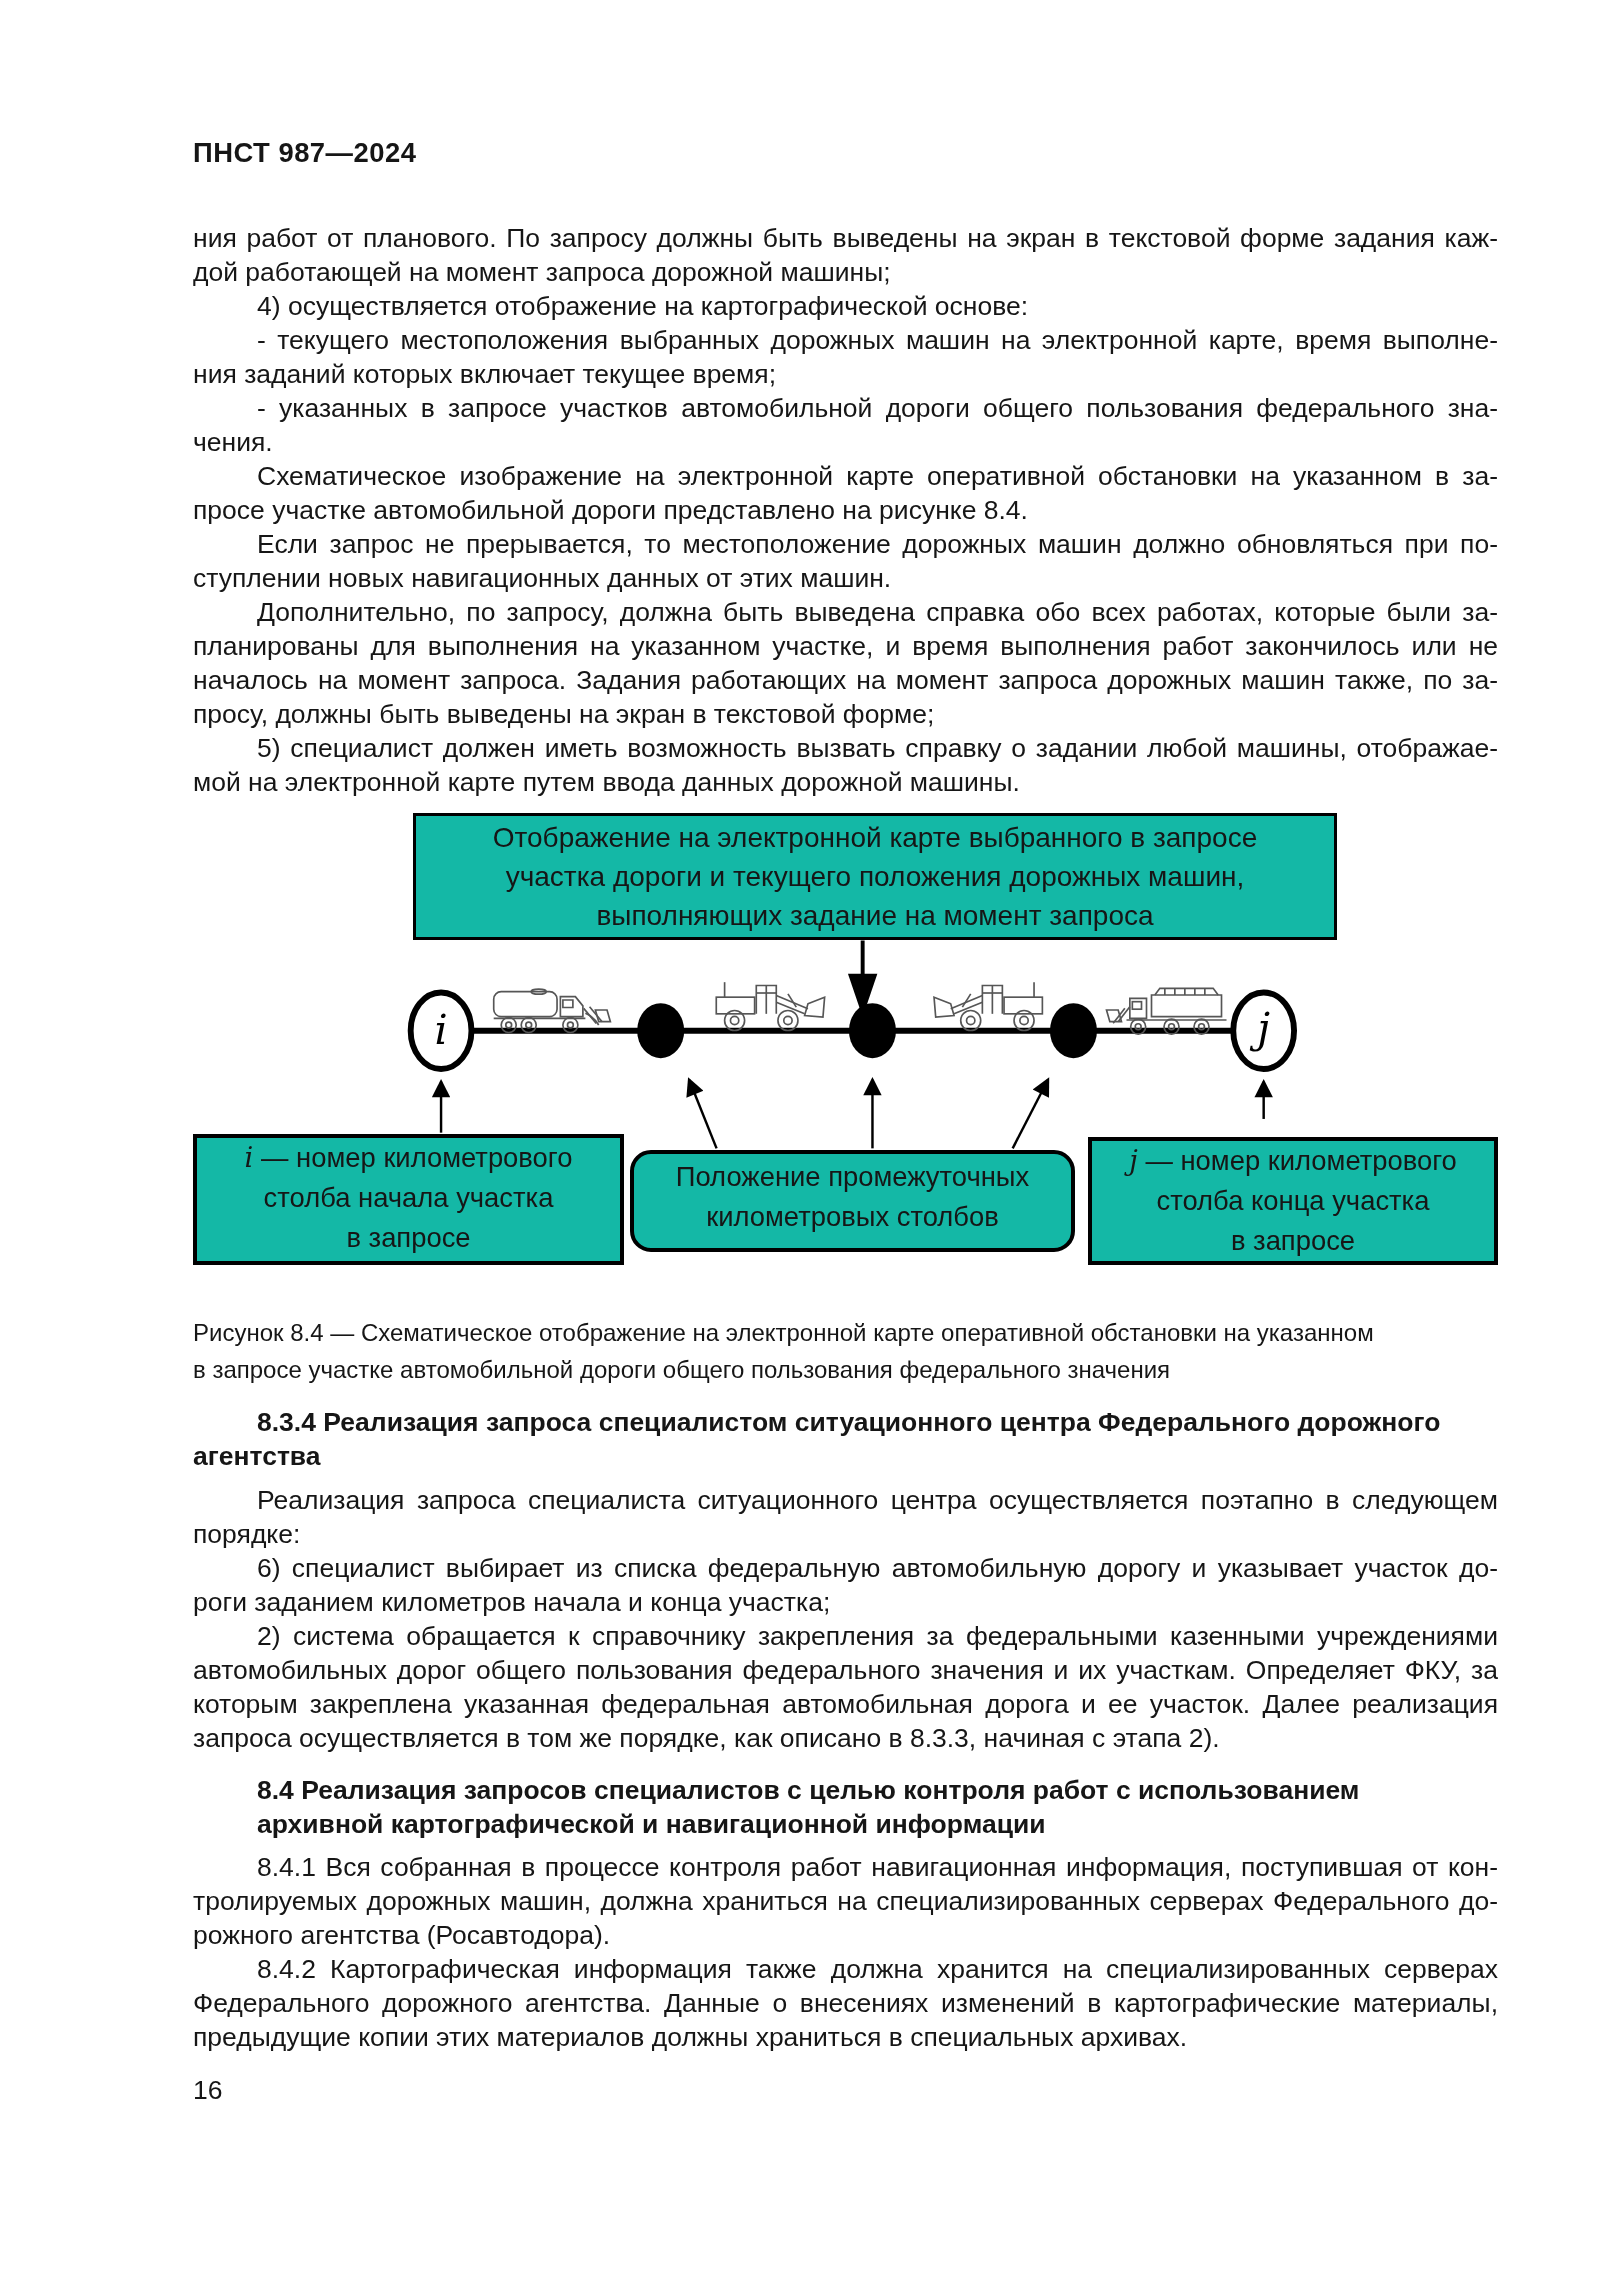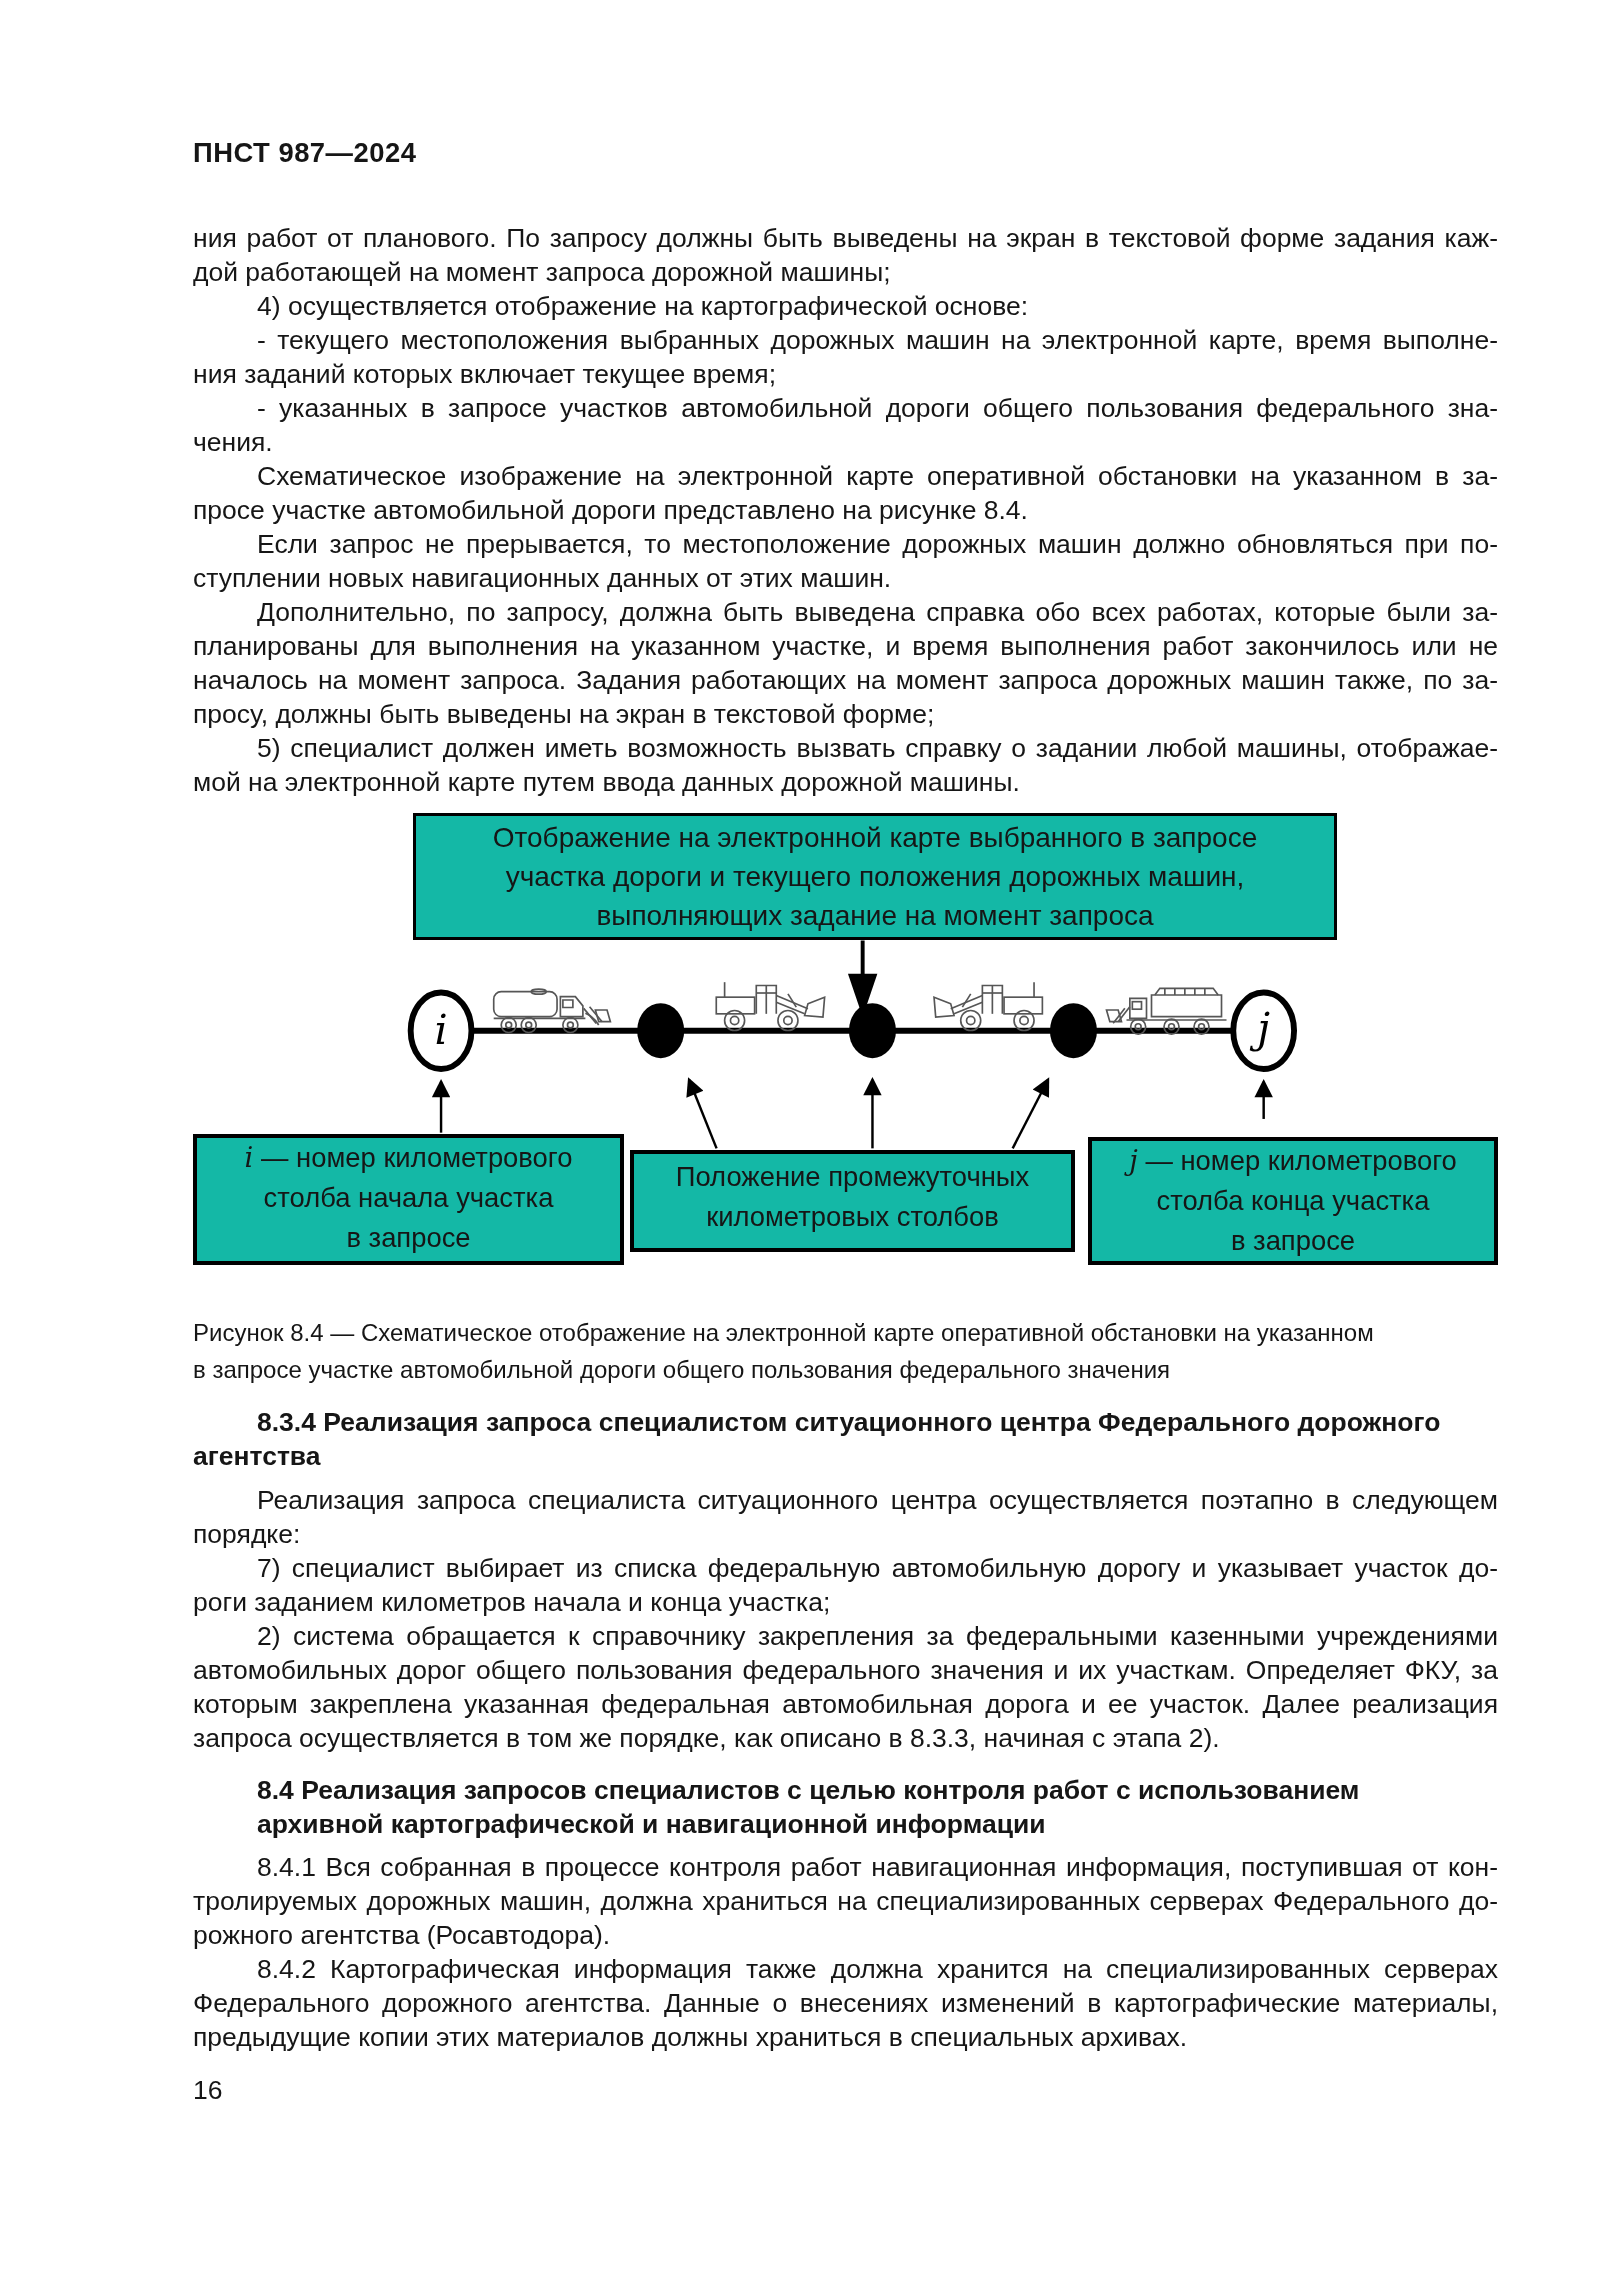--- a/index.html
+++ b/index.html
@@ -19,21 +19,21 @@
   .blk.cap{font-size:24px;line-height:37px;text-align:left;margin:45px 0 13.7px;}
   .blk.cap .ln{min-height:37px;}
   .blk.indent-all{padding-left:64px;}
   
   .figure{position:relative;height:456px;margin-top:13.7px;width:1305px;}
   .figure svg.overlay{position:absolute;left:0;top:0;}
   .fbox{position:absolute;border:3.9px solid #000;background:#14b8a6;text-align:center;
         box-sizing:border-box;font-size:27.4px;line-height:40px;}
   #topbox{left:220px;top:0;width:924px;height:127px;font-size:28px;line-height:39px;padding-top:2px;}
   #lbox{left:0;top:321px;width:431px;height:131px;border-width:4.9px;}
-  #mbox{left:437px;top:337px;width:445px;height:102px;border-width:4.9px;padding-top:2.9px;}
+  #mbox{left:437px;top:337px;width:445px;height:102px;border-width:4.9px;padding-top:2.9px;border-radius:21px;}
   #rbox{left:895px;top:324px;width:410px;height:128px;border-width:4.9px;}
   .lbl{font-style:italic;font-family:"DejaVu Serif",serif;padding-right:7.8px;}
   .circ-label{font-style:italic;font-family:"DejaVu Serif",serif;}
   #page-num{margin-top:19px;font-size:26.5px;line-height:34px;}
 </style>
 </head>
 <body>
 
 <div class="content">
 
@@ -212,21 +212,21 @@
       </div>
       <div class="blk h">
         <div class="ln ind">8.3.4 Реализация запроса специалистом ситуационного центра Федерального дорожного</div>
         <div class="ln">агентства</div>
       </div>
       <div class="blk p">
         <div class="ln just ind">Реализация запроса специалиста ситуационного центра осуществляется поэтапно в следующем</div>
         <div class="ln last">порядке:</div>
       </div>
       <div class="blk p">
-        <div class="ln just ind">7) специалист выбирает из списка федеральную автомобильную дорогу и указывает участок до-</div>
+        <div class="ln just ind">6) специалист выбирает из списка федеральную автомобильную дорогу и указывает участок до-</div>
         <div class="ln last">роги заданием километров начала и конца участка;</div>
       </div>
       <div class="blk p">
         <div class="ln just ind">2) система обращается к справочнику закрепления за федеральными казенными учреждениями</div>
         <div class="ln just">автомобильных дорог общего пользования федерального значения и их участкам. Определяет ФКУ, за</div>
         <div class="ln just">которым закреплена указанная федеральная автомобильная дорога и ее участок. Далее реализация</div>
         <div class="ln last">запроса осуществляется в том же порядке, как описано в 8.3.3, начиная с этапа 2).</div>
       </div>
       <div class="blk h indent-all">
         <div class="ln">8.4 Реализация запросов специалистов с целью контроля работ с использованием</div>

